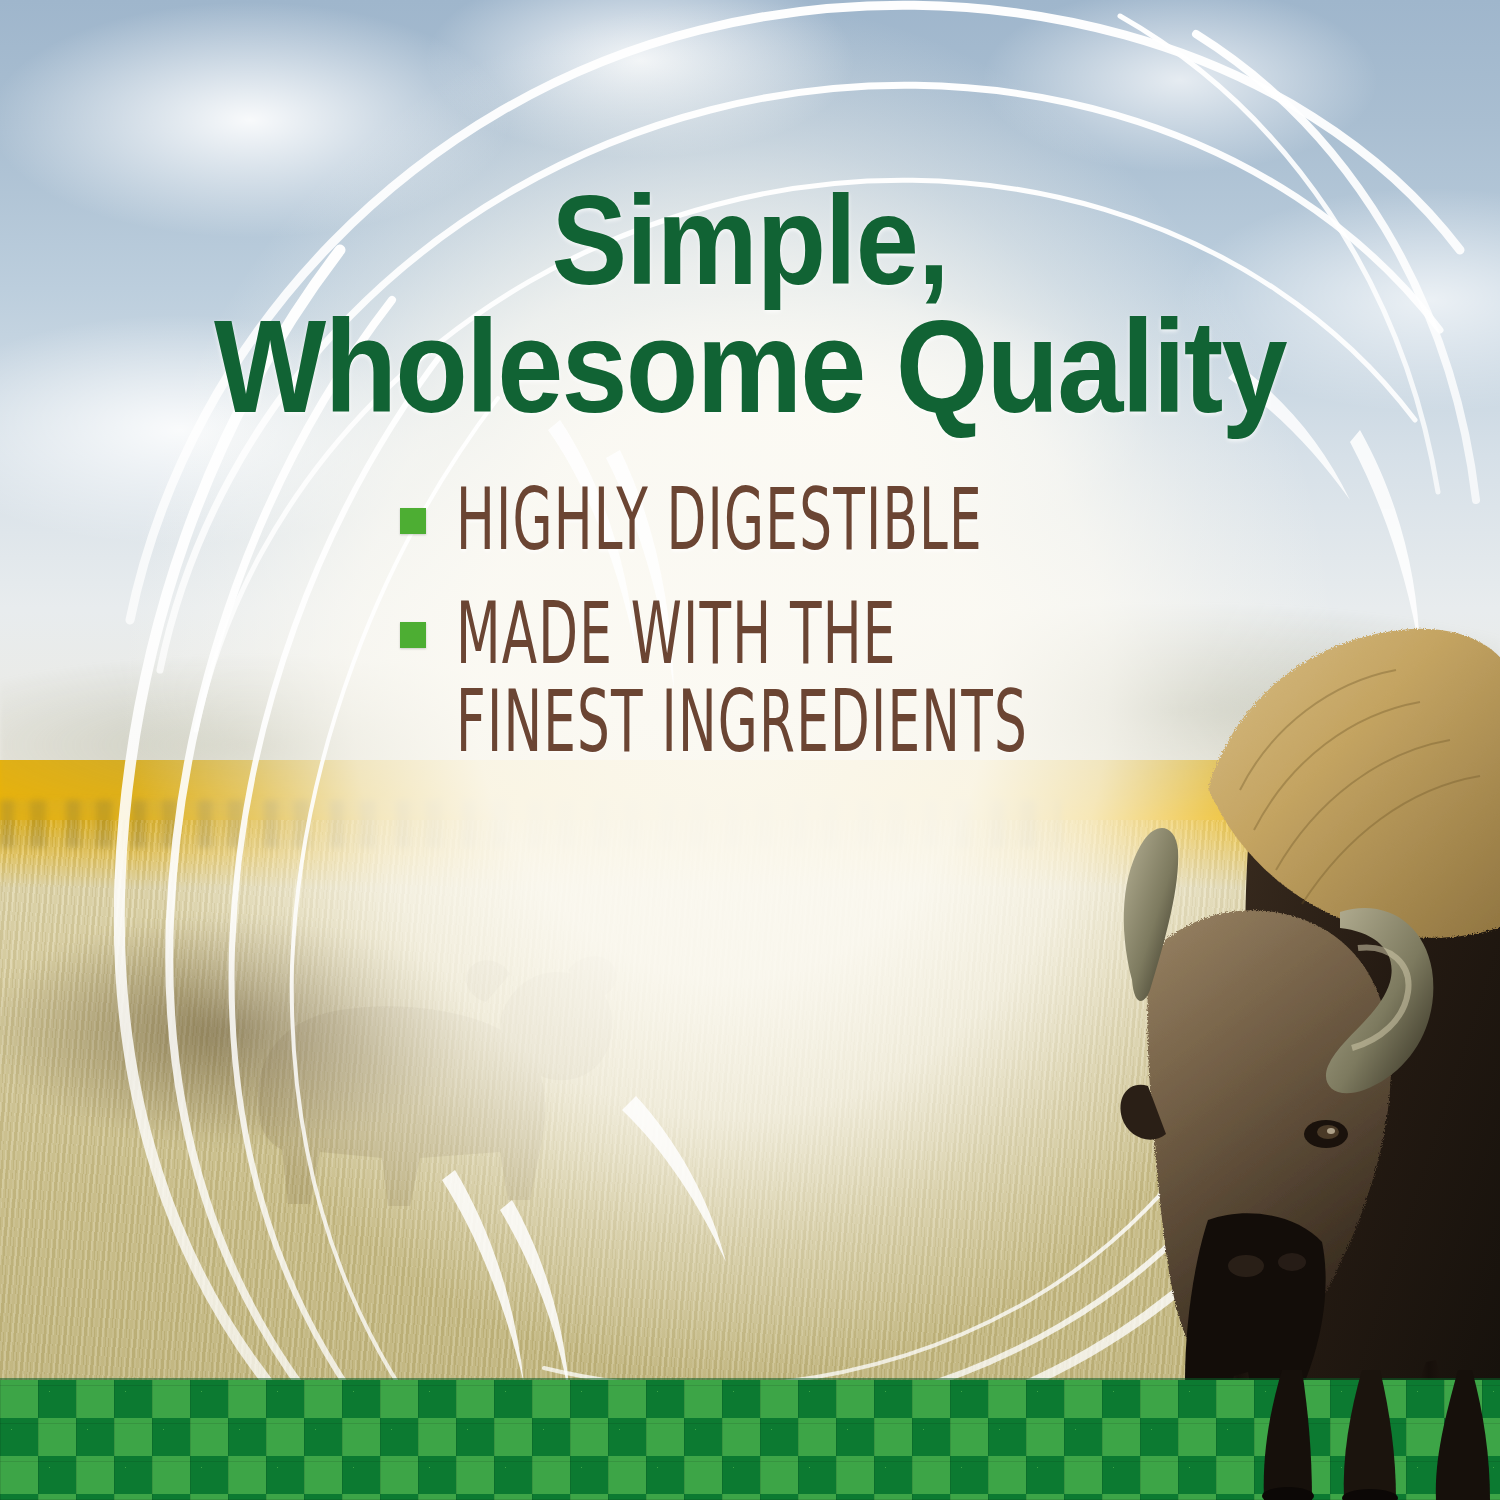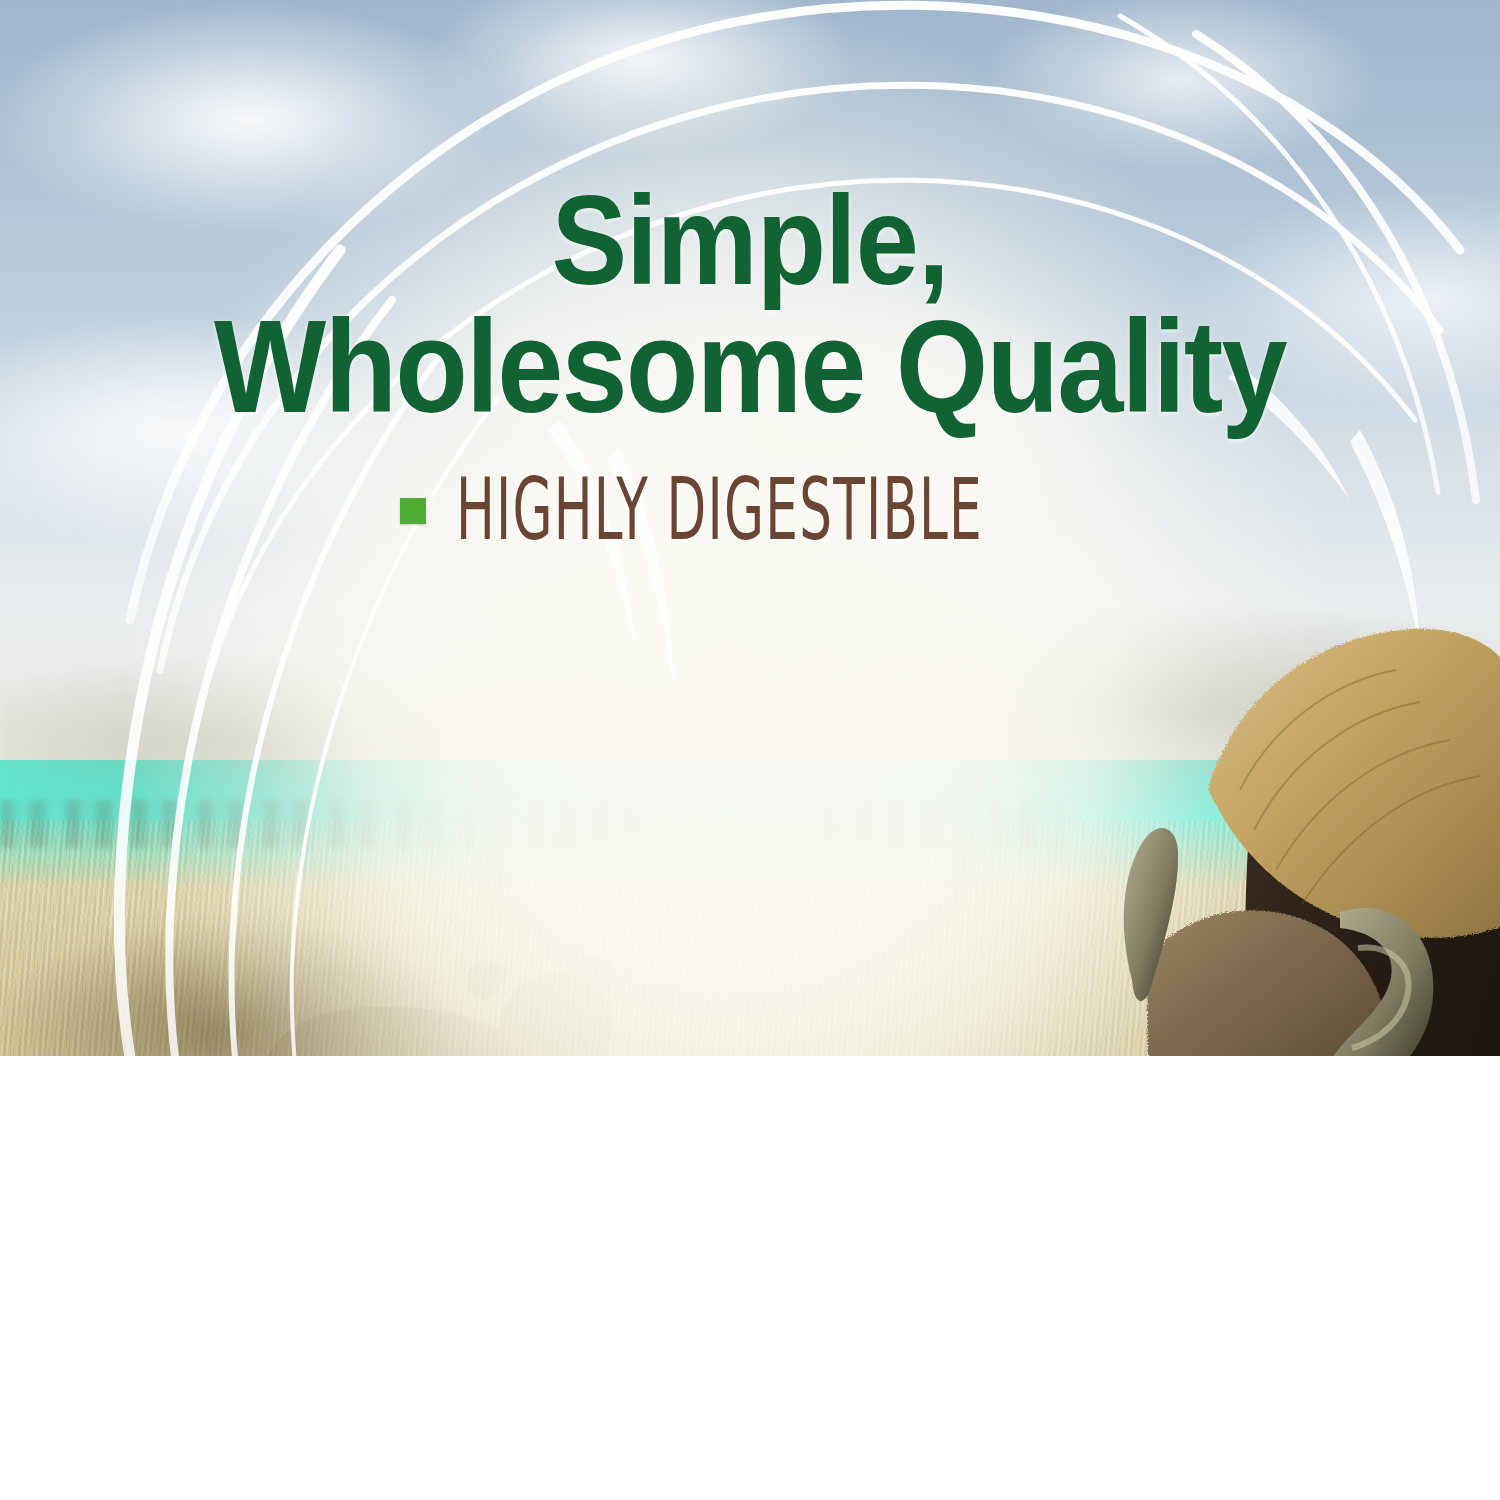--- a/index.html
+++ b/index.html
@@ -1,22 +1,22 @@
 <!DOCTYPE html>
 <html><head>
 <meta charset="utf-8">
 <style>
   html,body{margin:0;padding:0;background:#fff;}
   body{font-family:"Liberation Sans",sans-serif;}
 
   #poster{
     position:relative;
-    width:1500px;height:1056px;
+    width:1500px;height:1500px;
     overflow:hidden;
-    background:#5eead4;
+    background:#eab308;
   }
 
   
   .bg-sky{
     position:absolute;left:0;top:0;width:1500px;height:760px;
     background:
       radial-gradient(ellipse 420px 190px at 250px 120px, rgba(255,255,255,.92) 0%, rgba(255,255,255,0) 62%),
       radial-gradient(ellipse 330px 150px at 640px 60px, rgba(255,255,255,.85) 0%, rgba(255,255,255,0) 65%),
       radial-gradient(ellipse 300px 140px at 1180px 80px, rgba(255,255,255,.72) 0%, rgba(255,255,255,0) 66%),
       radial-gradient(ellipse 380px 170px at 1430px 300px, rgba(255,255,255,.70) 0%, rgba(255,255,255,0) 66%),
@@ -88,21 +88,21 @@
     letter-spacing:-1px;
     color:#116334;
     transform:scaleX(.90);
     transform-origin:50% 0;
     text-shadow:0 2px 5px rgba(255,255,255,.75);
     white-space:nowrap;
   }
   .headline .l2{display:block;font-size:132px;letter-spacing:-2px;}
 
   .bullets{
-    position:absolute;left:400px;top:466px;width:690px;
+    position:absolute;left:400px;top:476px;width:690px;
   }
   .bullet-row{display:flex;align-items:flex-start;margin-bottom:42px;}
   .bullet-sq{
     flex:0 0 auto;
     width:26px;height:26px;background:#4DAE33;
     margin-top:32px;margin-right:30px;
     box-shadow:0 1px 2px rgba(0,0,0,.18);
   }
   .bullet-txt{
     font-family:"DejaVu Sans Condensed","Liberation Sans",sans-serif;
@@ -284,20 +284,27 @@
 
   <ul class="bullets" style="list-style:none;margin:0;padding:0;">
 
     <li class="bullet-row">
       <span class="bullet-sq"></span>
       <span class="bullet-txt">
         <span class="ln">Highly Digestible</span>
       </span>
     </li>
 
+    <li class="bullet-row">
+      <span class="bullet-sq"></span>
+      <span class="bullet-txt">
+        <span class="ln">Made with the</span>
+        <span class="ln">Finest Ingredients</span>
+      </span>
+    </li>
 
   </ul>
 
   <div class="checker-topline"></div>
   <div class="checker"></div>
   <div class="checker-grid"></div>
 
   <svg class="bison-legs" viewBox="0 0 260 130">
     <path d="M62 0 C68 40 72 82 72 130 L24 130 C22 84 30 40 42 0 Z" fill="#16100b"></path>
     <path d="M140 0 C150 42 156 86 156 130 L104 130 C102 86 110 42 122 0 Z" fill="#1b140d"></path>

